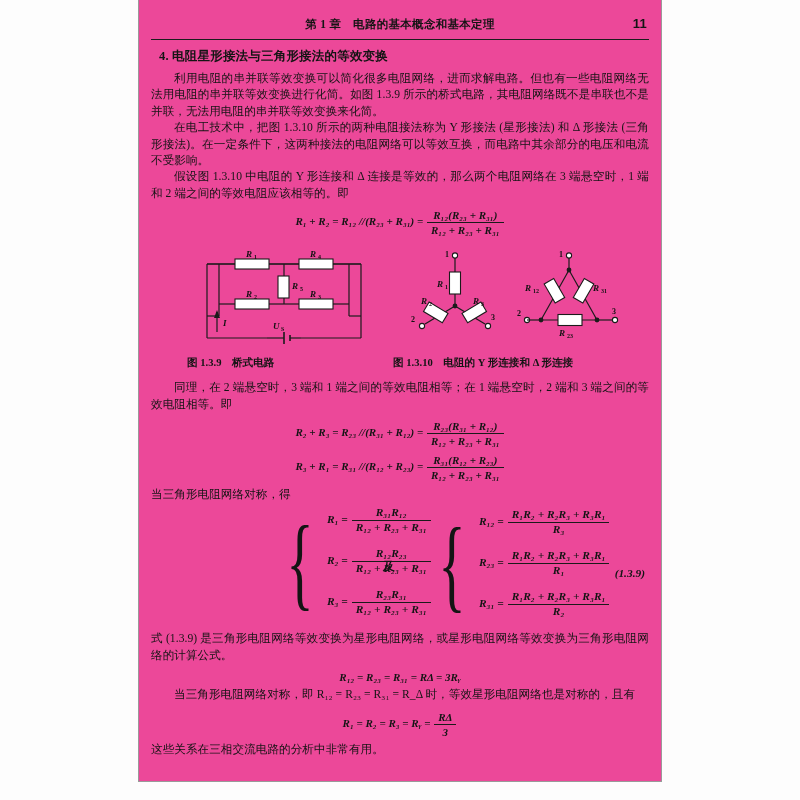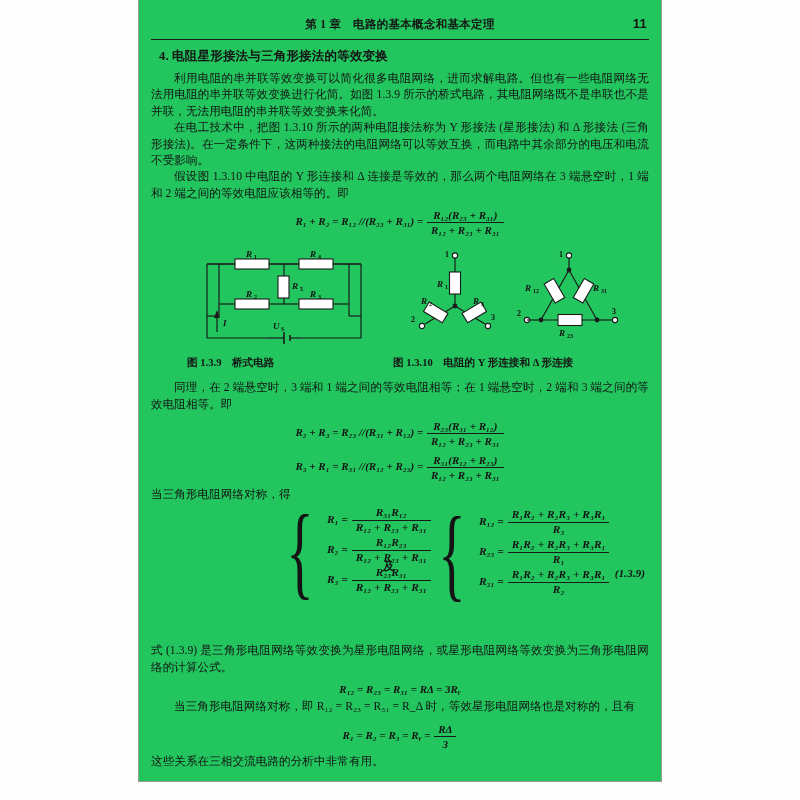--- a/index.html
+++ b/index.html
@@ -5,21 +5,21 @@
   html,body{margin:0;padding:0;}
   body{
     width:800px;height:800px;overflow:hidden;
     background:#ffffff;
     font-family:"Liberation Serif","DejaVu Serif",serif;
     color:#141414;
   }
   .scan-area{position:absolute;left:0;top:0;width:800px;height:800px;background:#fdfdfd;}
   .page{
     position:absolute;left:138px;top:0;width:524px;height:782px;
-    background:#22c55e;
+    background:#ec4899;
     border-left:1px solid #9a9a9a;
     border-right:1px solid #9a9a9a;
     border-bottom:1px solid #9a9a9a;
     box-sizing:border-box;
     padding:0 12px;
   }
   .page-inner{position:relative;width:100%;height:100%;}
 
   
   .runhead{
@@ -109,21 +109,21 @@
   .sys-right{left:276px;top:2px;}
   .brace{
     font-size:104px;
     line-height:0.78;
     font-family:"Liberation Serif","DejaVu Serif",serif;
     font-weight:300;
     margin-right:2px;
     transform:scaleX(.55);
     display:inline-block;
   }
-  .sys-eqs{display:flex;flex-direction:column;justify-content:center;gap:3px;}
+  .sys-eqs{display:flex;flex-direction:column;justify-content:center;gap:14px;}
   .sys-eqs .eq{font-size:11.4px;white-space:nowrap;line-height:1.05;}
   .amp{
     position:absolute;left:232px;top:52px;
     font-size:11.5px;font-weight:bold;
   }
   .eqnum{
     position:absolute;right:4px;top:60px;
     font-size:11.4px;font-weight:bold;
   }
 </style>
@@ -377,21 +377,21 @@
             <span class="num">R₁R₂ + R₂R₃ + R₃R₁</span>
             <span class="den">R₂</span>
           </span>
         </span>
       </span>
     </div>
 
     <span class="eqnum math">(1.3.9)</span>
   </div>
 
-  <p class="body" style="margin-top:18px">式 (1.3.9) 是三角形电阻网络等效变换为星形电阻网络，或星形电阻网络等效变换为三角形电阻网络的计算公式。</p>
+  <p class="body" style="margin-top:6px">式 (1.3.9) 是三角形电阻网络等效变换为星形电阻网络，或星形电阻网络等效变换为三角形电阻网络的计算公式。</p>
 
   <div class="eqline math">R₁₂ = R₂₃ = R₃₁ = RΔ = 3Rᵧ</div>
 
   <p class="body ind">当三角形电阻网络对称，即 R₁₂ = R₂₃ = R₃₁ = R_Δ 时，等效星形电阻网络也是对称的，且有</p>
 
   <div class="eqline math">
     <span>R₁ = R₂ = R₃ = Rᵧ =</span>
     <span class="frac">
       <span class="num">RΔ</span>
       <span class="den">3</span>

